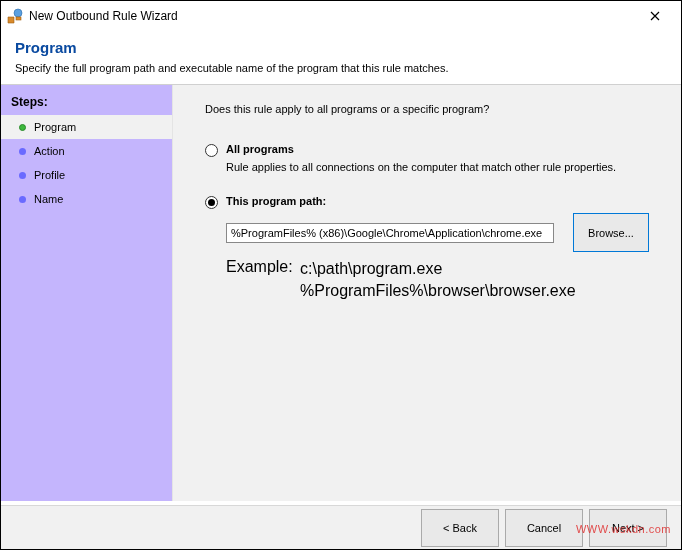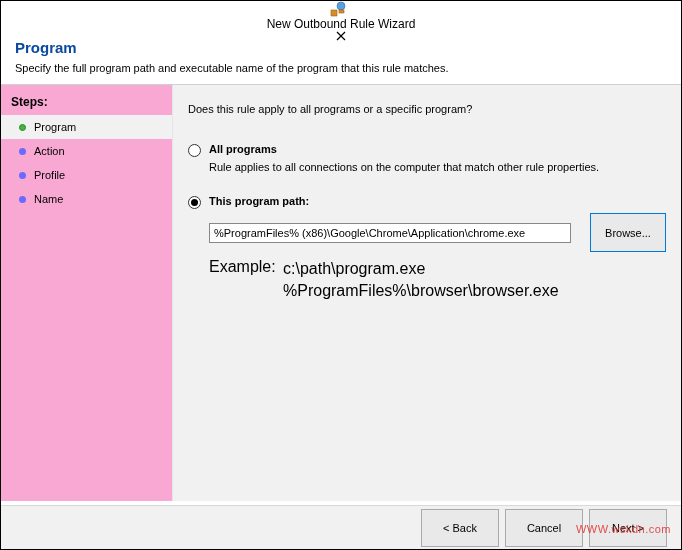--- a/index.html
+++ b/index.html
@@ -13,52 +13,51 @@
     overflow: hidden;
     border: 1px solid #000;
     position: relative;
   }
   .titlebar {
     height: 30px;
     display: flex;
     align-items: center;
     padding: 0 6px;
     background: #fff;
-    flex-direction: column;
   }
   .titlebar .icon { width: 16px; height:16px; margin-right:6px; display:flex;align-items:center;justify-content:center;}
   .titlebar .title { flex:1; font-size:12px; color:#000;}
   .titlebar .close { width:40px; height:24px; display:flex;align-items:center;justify-content:center; font-size:14px; cursor:default;}
   .header {
     padding: 8px 14px 10px 14px;
   }
   .header h1 { margin:0; font-size:15px; font-weight:bold; color:#0a4aa0;}
   .header .subtitle { margin-top:6px; font-size:11px; color:#000;}
   .divider { border-top:1px solid #d0d0d0; }
   .body {
     display:flex;
     height: calc(100% - 30px - 56px - 44px - 2px);
   }
   .sidebar {
     width: 172px;
-    background:#f9a8d4;
+    background:#c4b5fd;
     border-right:1px solid #e4e4e4;
     padding-top:6px;
   }
   .sidebar-title { font-weight:bold; font-size:12px; padding: 4px 10px 6px 10px;}
   .step { padding:6px 10px 6px 18px; display:flex; align-items:center; gap:8px; font-size:11px; cursor:default;}
   .step.active-bg { background:#f1f1f1; }
   .step .bullet { width:7px;height:7px;border-radius:50%; background:#6a6aff; flex-shrink:0;}
   .step.done .bullet { background:#3db83d; border:1px solid #2a8a2a;}
   .step.current .bullet { background:#3db83d; border:1px solid #2a8a2a;}
   .step .lbl.link { color:#0066cc; }
   .content {
     flex:1;
     background:#f1f1f1;
-    padding: 18px 15px;
+    padding: 18px 32px;
     position:relative;
   }
   .question { font-size:11px; color:#000; margin-bottom:28px;}
   .radio-row { display:flex; align-items:flex-start; gap:8px; margin-bottom:4px;}
   .radio-circle { width:13px;height:13px;border:1px solid #333;border-radius:50%; background:#fff; margin-top:1px; position:relative; flex-shrink:0;}
   .radio-circle.checked::after { content:""; position:absolute; top:2px;left:2px;width:7px;height:7px;border-radius:50%;background:#000;}
   .radio-label { font-size:11px; font-weight:bold;}
   .radio-desc { font-size:11px; margin:2px 0 22px 21px; color:#000;}
   .path-row { display:flex; gap:19px; margin:4px 0 6px 21px; align-items:center;}
   .path-input { flex:1; height:20px; border:1px solid #888; background:#fff; padding:2px 4px; font-size:11px; font-family:inherit;}

